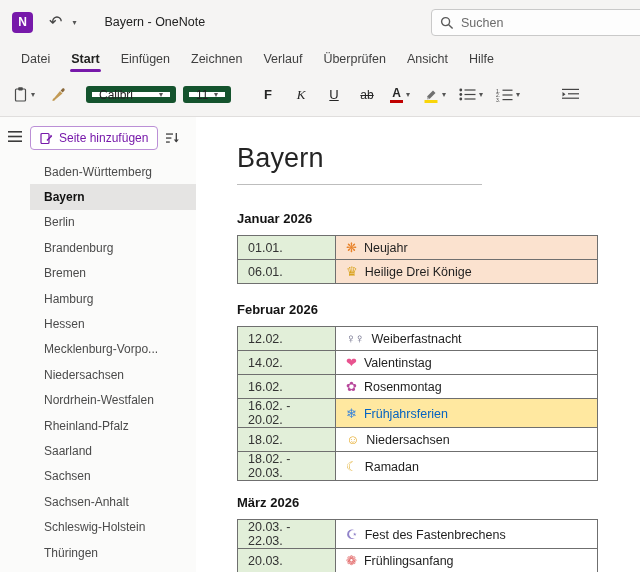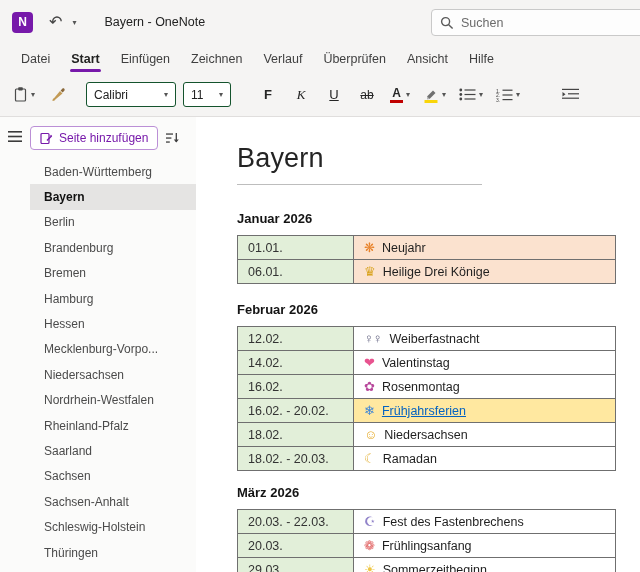--- a/index.html
+++ b/index.html
@@ -24,21 +24,21 @@
   .menu-item { font-size:12.5px; color:#3f3f3f; padding:5px 1px; cursor:default; position:relative; }
   .menu-item.active { color:#222; font-weight:bold; }
   .menu-item.active::after { content:""; position:absolute; left:0; right:0; bottom:-1px; height:3px; background:#7719aa; border-radius:2px; }
 
   
   .toolbar { height:44px; background:#f5f4f3; border-bottom:1px solid #e0dedd; display:flex; align-items:center;
              padding:0 10px; gap:7px; flex:0 0 auto; overflow:hidden; white-space:nowrap; }
   .tb-btn { height:28px; min-width:26px; display:flex; align-items:center; justify-content:center; border-radius:4px;
             color:#252525; font-size:13px; cursor:default; padding:0 3px; }
   .chev { font-size:8px; color:#555; margin-left:3px; }
-  .combo { height:25px; border:1px solid #14532d; border-radius:3px; background:#fff; display:flex; align-items:center;
+  .combo { height:17px; border:6px solid #14532d; border-radius:3px; background:#fff; display:flex; align-items:center;
            justify-content:space-between; padding:0 7px; font-size:12px; color:#222; }
   .combo.font { width:90px; margin-left:8px; }
   .combo.size { width:48px; }
   .b { font-weight:bold; }
   .i { font-style:italic; font-family:"Liberation Serif", serif; }
   .u { text-decoration:underline; }
   .st { text-decoration:line-through; font-size:12px; }
   .stack { display:flex; flex-direction:column; align-items:center; line-height:1; }
   .stack .bar { width:13px; height:3px; margin-top:1px; }
   .spacer { flex:0 0 10px; }
@@ -59,26 +59,26 @@
 
   
   .content { flex:1; padding:26px 0 0 41px; overflow:hidden; background:#fff; }
   .page-title { font-size:27px; font-weight:400; color:#242424; letter-spacing:0.2px; }
   .title-underline { width:245px; height:1px; background:#bdbdbd; margin-top:10px; }
   .month { font-weight:bold; font-size:13px; color:#141414; margin-top:26px; }
   .month.m2 { margin-top:18px; }
   .month.m3 { margin-top:14px; }
   table.cal { border-collapse:collapse; margin-top:9px; }
   table.cal td { border:1px solid #6f6f6f; height:24px; font-size:12.5px; padding:0 10px; vertical-align:middle; }
-  .c-date { width:116px; background:#e2efd9; color:#333; }
+  .c-date { width:98px; background:#e2efd9; color:#333; }
   .c-event { width:262px; background:#fff; color:#1f1f1f;margin-left:45px; }
   .c-event.bg-holiday { background:#fbe2cf; }
   .c-event.bg-vacation { background:#ffe8a0; }
   .emoji { margin-right:8px; font-size:13px; letter-spacing:-1px; }
-  .evt.link { color:#0563c1; text-decoration:underline; }
+  .evt.link { color:#0563c1; }
   svg { display:block; }
 </style>
 </head>
 <body>
 
 <div class="app">
 
   <div class="titlebar">
     <div class="logo">N</div>
     <span class="undo">↶</span>

